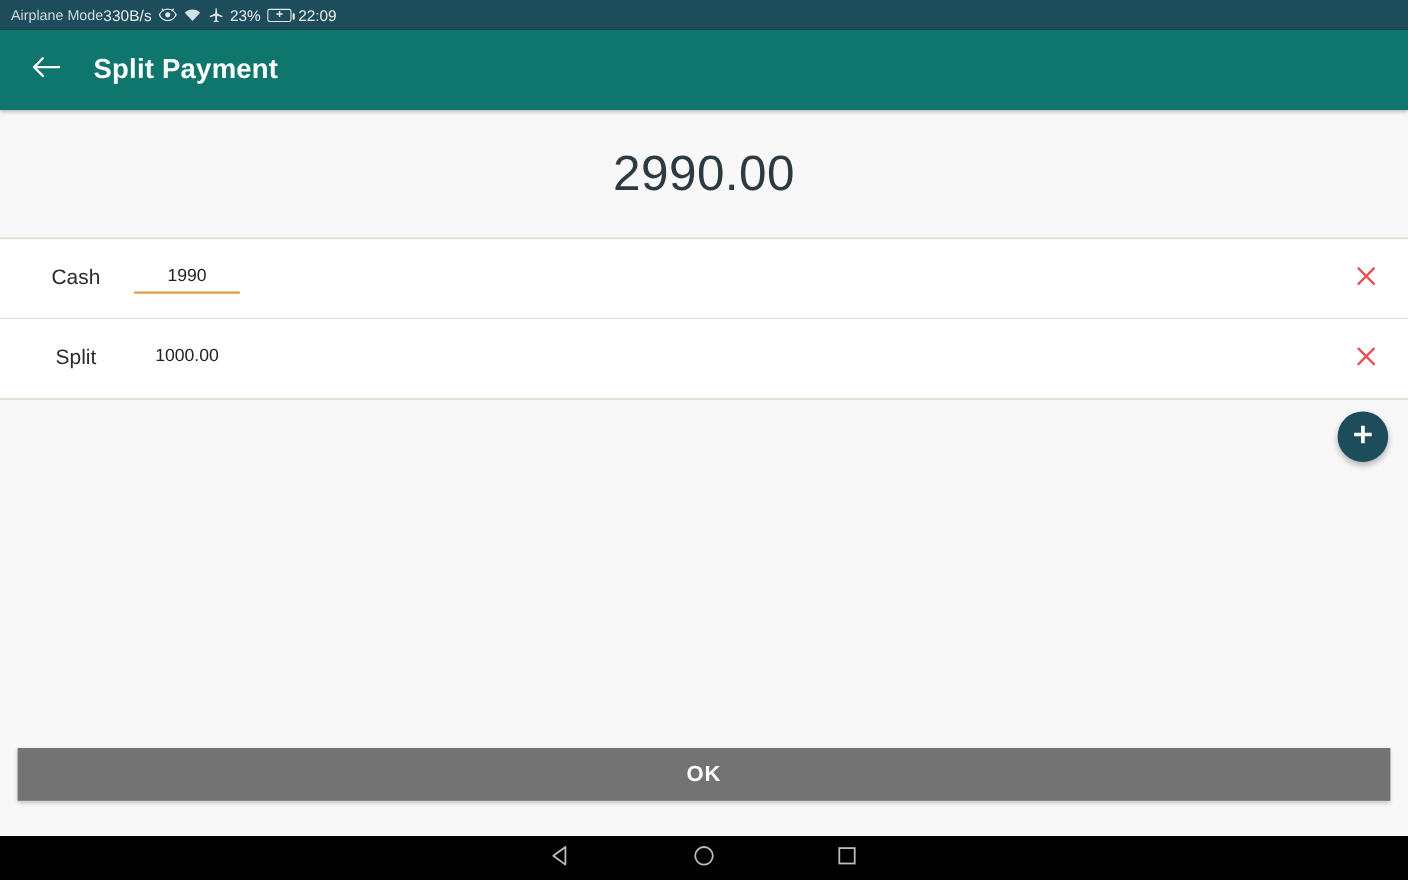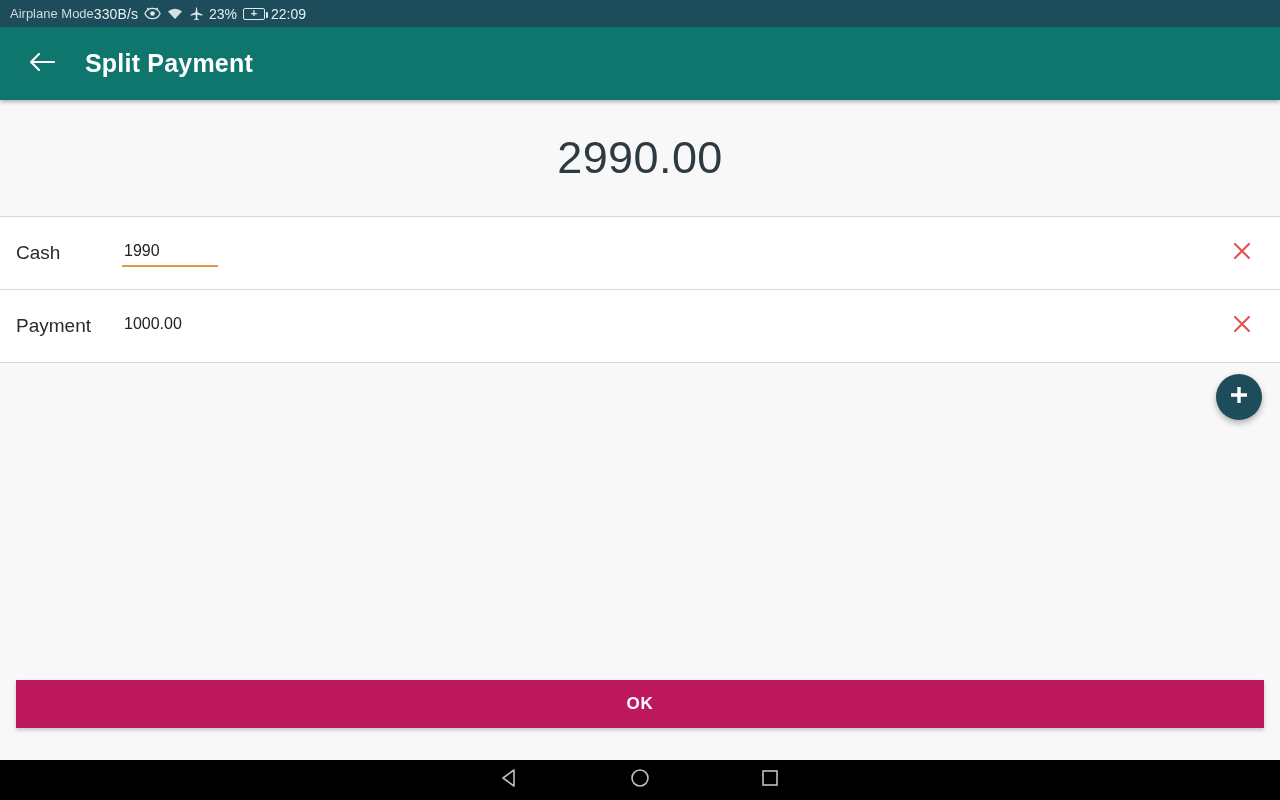--- a/index.html
+++ b/index.html
@@ -52,20 +52,21 @@
   }
   .appbar-title {
     margin-left:19px; color:#ffffff;
     font-size:25px; font-weight:bold; letter-spacing:0.2px;
   }
 
   
   .content {
     position:absolute; left:0; top:100px; width:1280px; height:660px;
     background:#f8f8f8;
+    text-align:center;
   }
   .total-wrap {
     height:117px; display:flex; align-items:center; justify-content:center;
     border-bottom:1px solid #d8d8d8; background:#f8f8f8;
   }
   .total-amount {
     font-size:45px; color:#2c3a41; font-weight:normal; letter-spacing:0.4px;
   }
 
   .rows { background:#f97316; }
@@ -100,23 +101,23 @@
     background:#1d4d5b;
     display:flex; align-items:center; justify-content:center;
     box-shadow:0 3px 6px rgba(0,0,0,0.30);
     cursor:pointer;
   }
 
   
   .ok-btn {
     position:absolute; left:16px; top:580px;
     width:1248px; height:48px;
-    background:#be185d; color:#ffffff;
+    background:#737373; color:#ffffff;
     display:flex; align-items:center; justify-content:center;
-    font-size:17px; font-weight:bold; letter-spacing:0.8px;
+    font-size:20px; font-weight:bold; letter-spacing:0.8px;
     box-shadow:0 2px 4px rgba(0,0,0,0.22);
     cursor:pointer; border:none;
     font-family:"Liberation Sans", sans-serif;
   }
 
   
   .navbar {
     position:absolute; left:0; top:760px; width:1280px; height:40px;
     background:#000000;
     display:flex; align-items:center; justify-content:center; gap:82px;
@@ -190,21 +191,21 @@
         <div class="row-delete">
           <span>
             <svg width="22" height="22" viewBox="0 0 22 22">
               <path d="M4 4 L18 18 M18 4 L4 18" stroke="#e2555a" stroke-width="2.2" stroke-linecap="round" fill="none"></path>
             </svg>
           </span>
         </div>
       </div>
 
       <div class="pay-row">
-        <div class="row-label">Payment</div>
+        <div class="row-label">Split</div>
         <div class="row-value-wrap">
           <span class="row-value">1000.00</span>
         </div>
         <div class="row-delete">
           <span>
             <svg width="22" height="22" viewBox="0 0 22 22">
               <path d="M4 4 L18 18 M18 4 L4 18" stroke="#e2555a" stroke-width="2.2" stroke-linecap="round" fill="none"></path>
             </svg>
           </span>
         </div>

